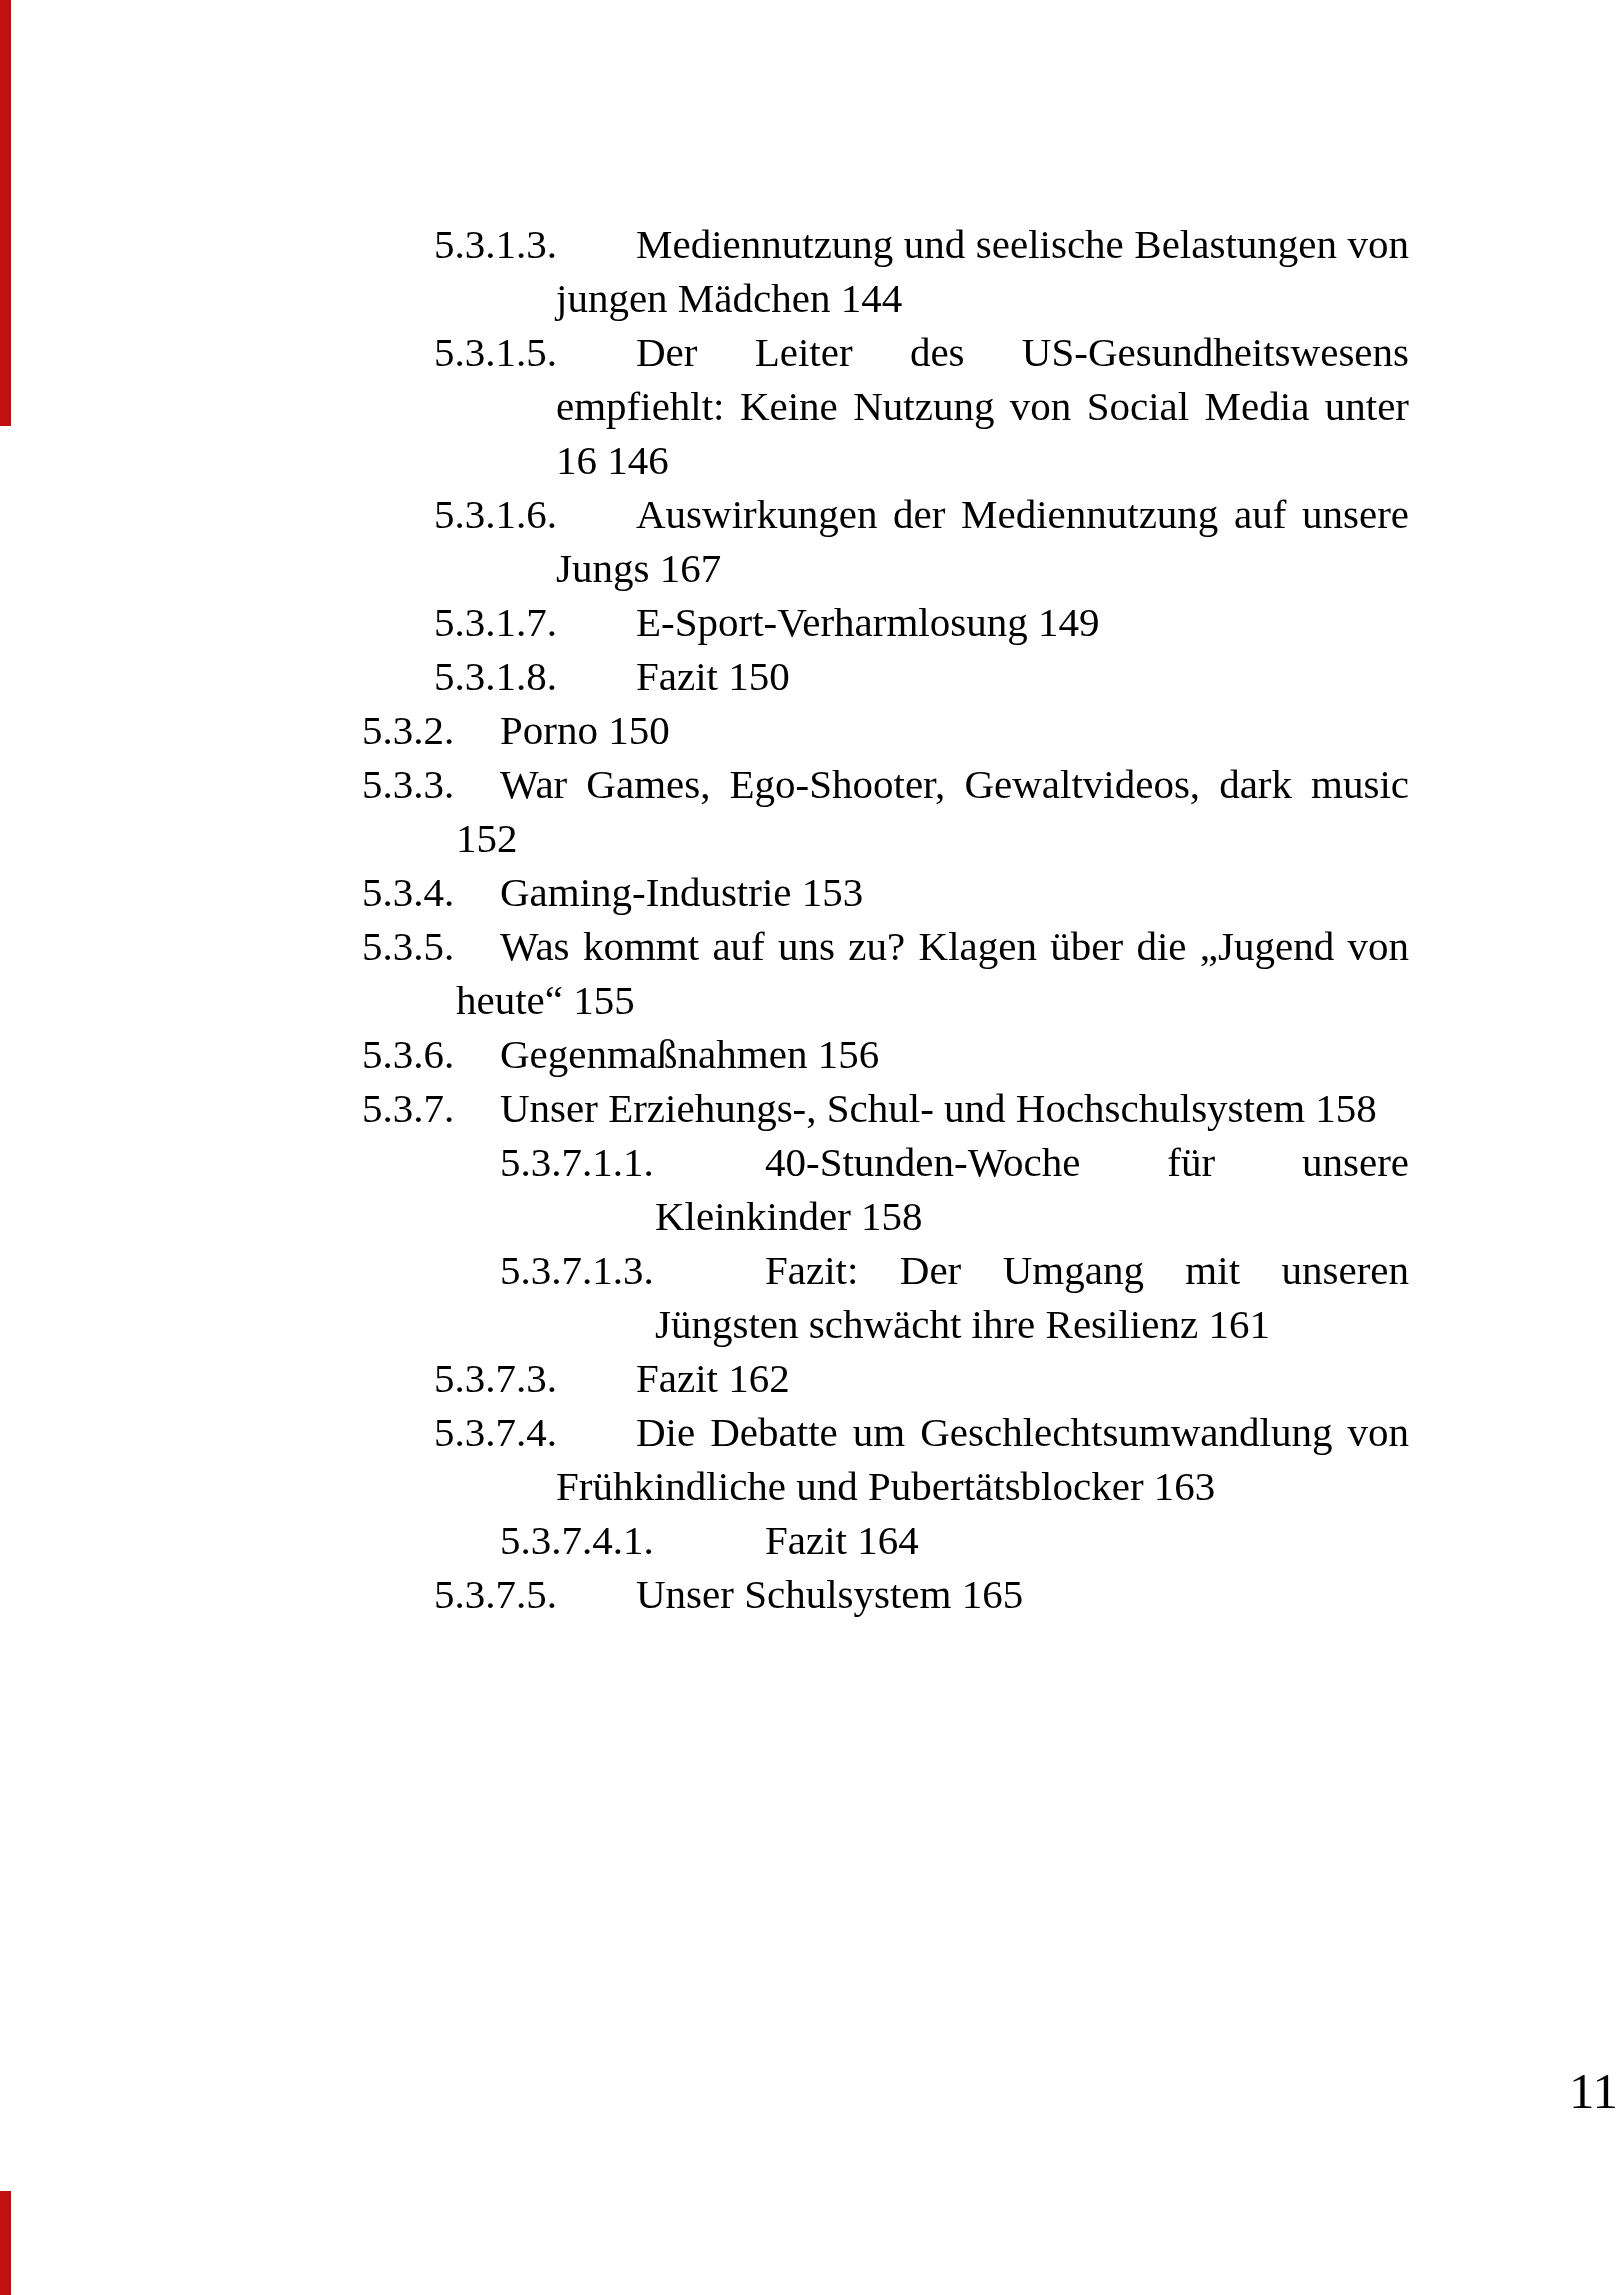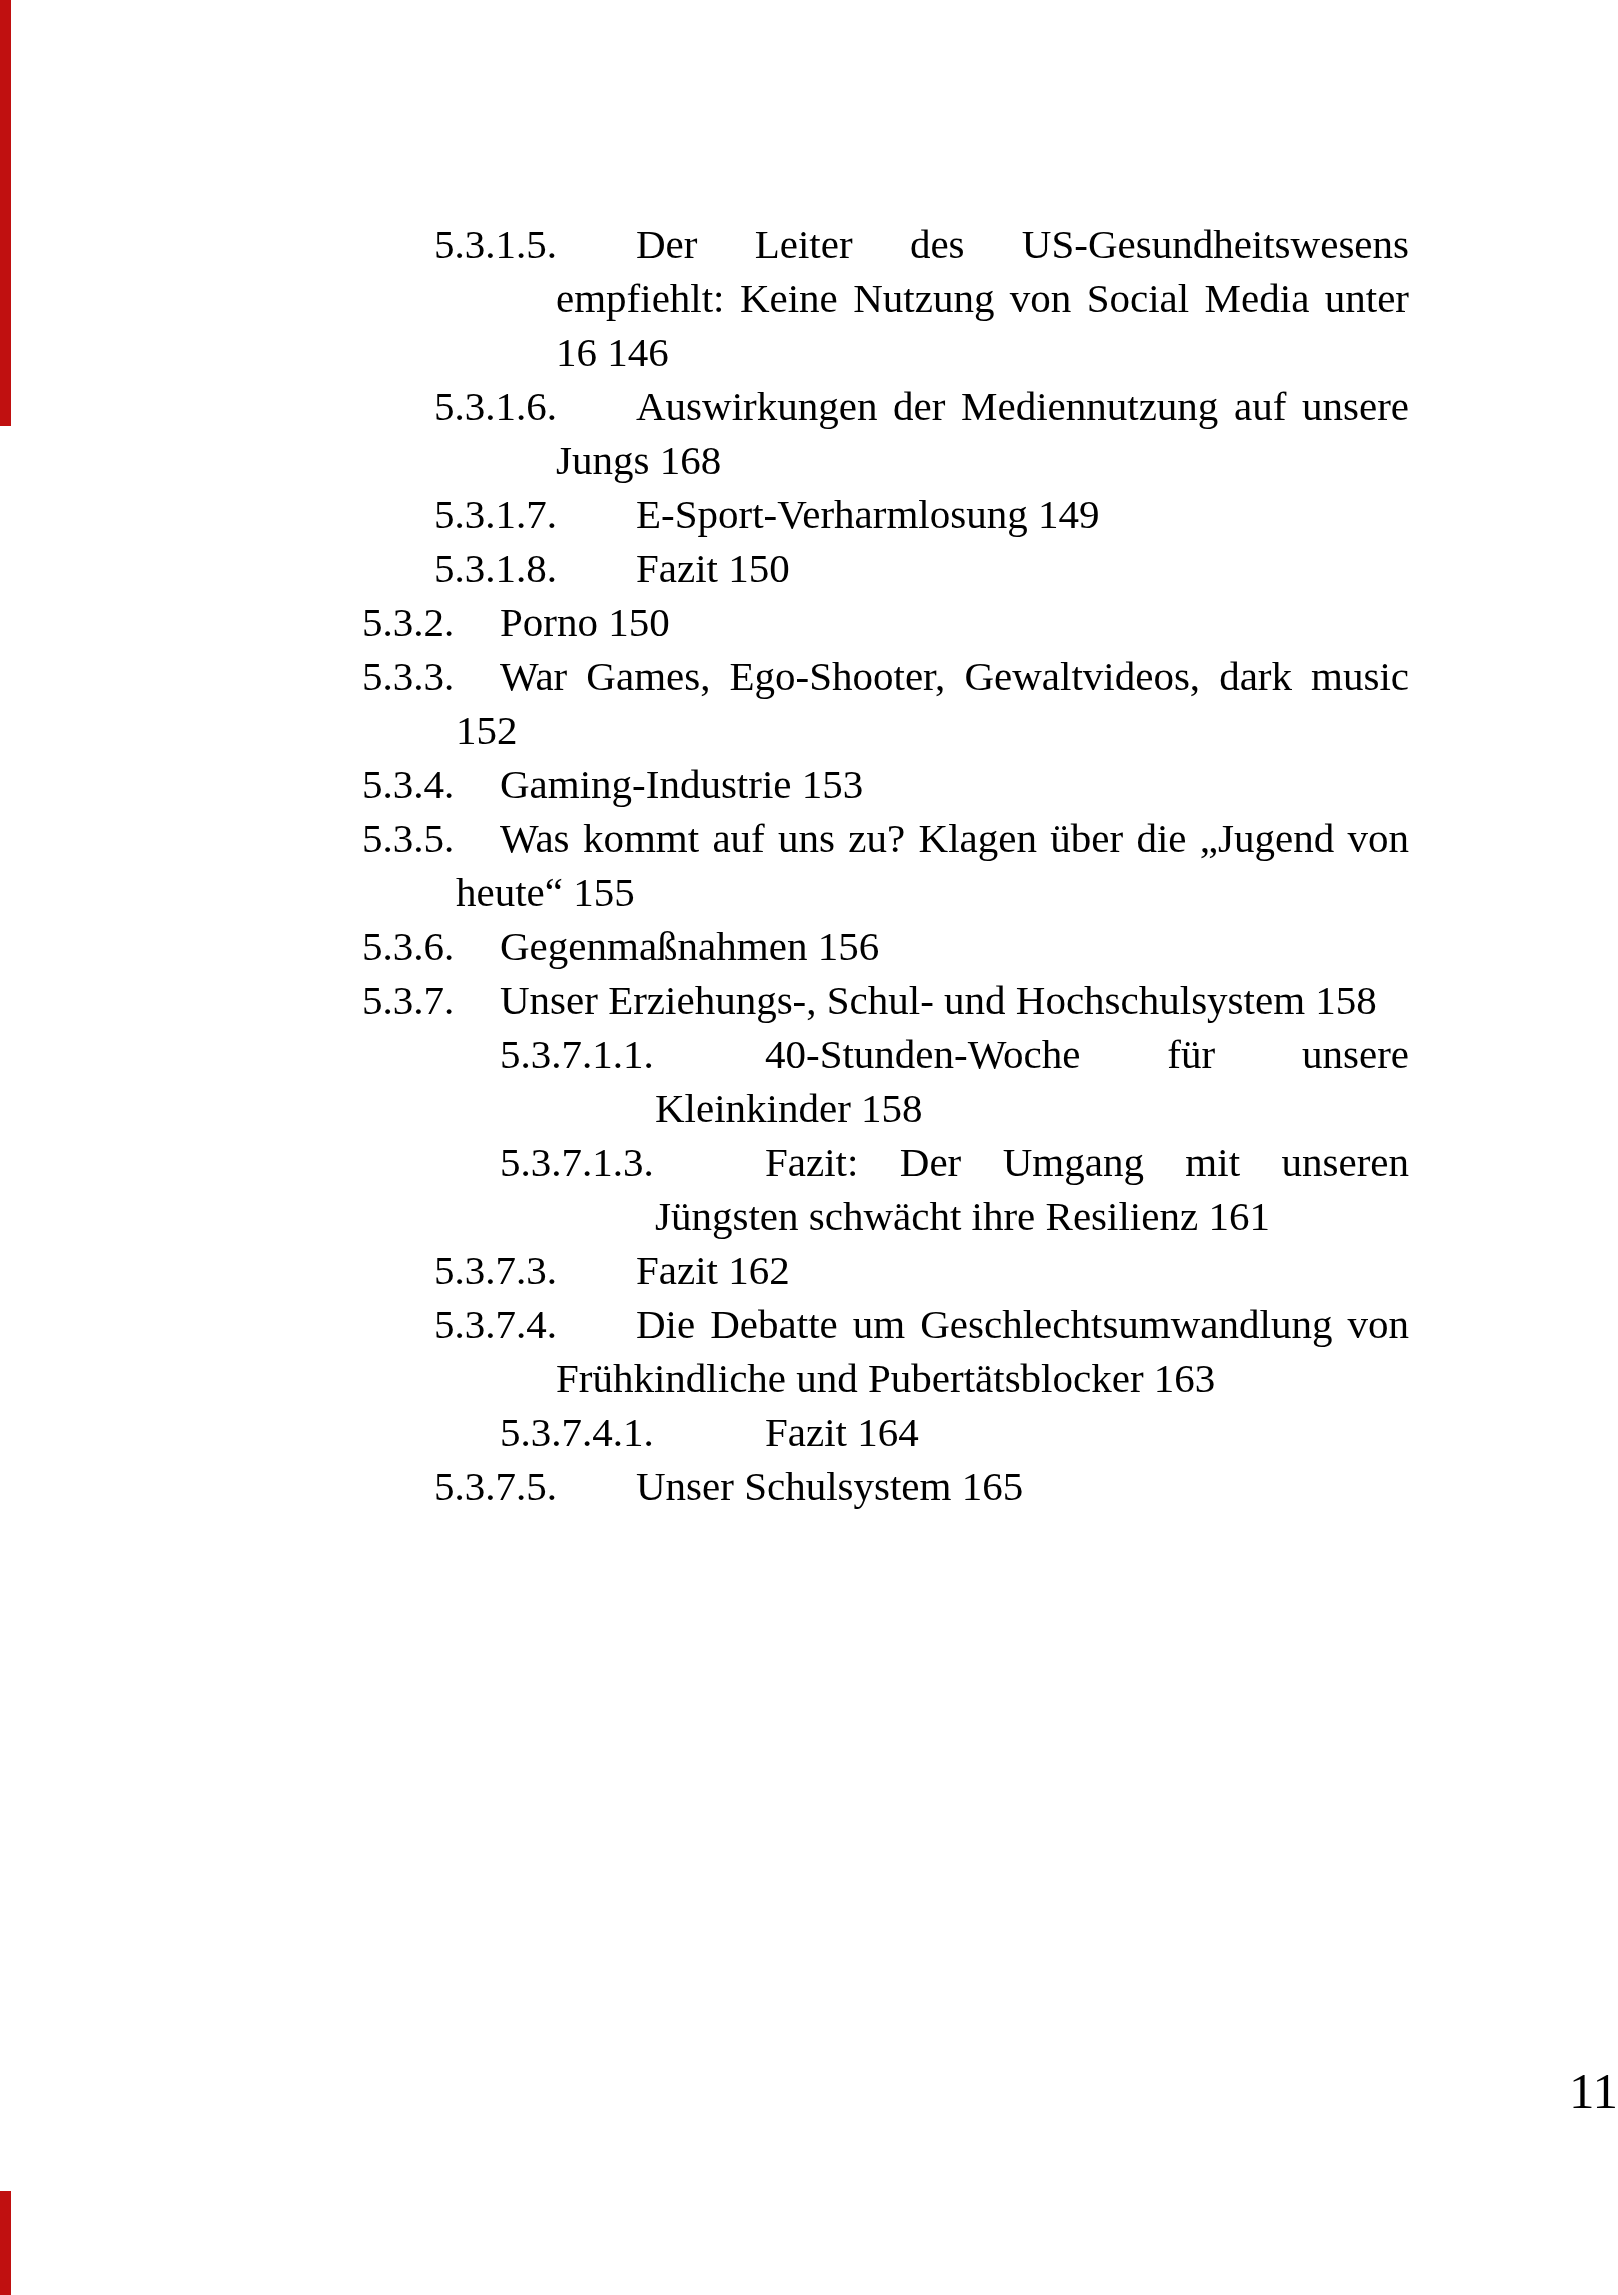--- a/index.html
+++ b/index.html
@@ -63,22 +63,23 @@
     line-height: 54px;
   }
 </style>
 </head>
 <body>
 
 <div class="edge-strip top"></div>
 <div class="edge-strip bottom"></div>
 
 <div class="toc">
+    <div class="entry lvl-b"><span class="num">5.3.1.3.</span><span class="title">Mediennutzung und seelische Belastungen von jungen Mädchen</span> <span class="pg">144</span></div>
     <div class="entry lvl-b"><span class="num">5.3.1.5.</span><span class="title">Der Leiter des US-Gesundheitswesens empfiehlt: Keine Nutzung von Social Media unter 16</span> <span class="pg">146</span></div>
-    <div class="entry lvl-b"><span class="num">5.3.1.6.</span><span class="title">Auswirkungen der Mediennutzung auf unsere Jungs</span> <span class="pg">168</span></div>
+    <div class="entry lvl-b"><span class="num">5.3.1.6.</span><span class="title">Auswirkungen der Mediennutzung auf unsere Jungs</span> <span class="pg">167</span></div>
     <div class="entry lvl-b"><span class="num">5.3.1.7.</span><span class="title">E-Sport-Verharmlosung</span> <span class="pg">149</span></div>
     <div class="entry lvl-b"><span class="num">5.3.1.8.</span><span class="title">Fazit</span> <span class="pg">150</span></div>
     <div class="entry lvl-a"><span class="num">5.3.2.</span><span class="title">Porno</span> <span class="pg">150</span></div>
     <div class="entry lvl-a"><span class="num">5.3.3.</span><span class="title">War Games, Ego-Shooter, Gewaltvideos, dark music</span> <span class="pg">152</span></div>
     <div class="entry lvl-a"><span class="num">5.3.4.</span><span class="title">Gaming-Industrie</span> <span class="pg">153</span></div>
     <div class="entry lvl-a"><span class="num">5.3.5.</span><span class="title">Was kommt auf uns zu? Klagen über die „Jugend von heute“</span> <span class="pg">155</span></div>
     <div class="entry lvl-a"><span class="num">5.3.6.</span><span class="title">Gegenmaßnahmen</span> <span class="pg">156</span></div>
     <div class="entry lvl-a"><span class="num">5.3.7.</span><span class="title">Unser Erziehungs-, Schul- und Hochschulsystem</span> <span class="pg">158</span></div>
     <div class="entry lvl-c"><span class="num">5.3.7.1.1.</span><span class="title">40-Stunden-Woche für unsere Kleinkinder</span> <span class="pg">158</span></div>
     <div class="entry lvl-c"><span class="num">5.3.7.1.3.</span><span class="title">Fazit: Der Umgang mit unseren Jüngsten schwächt ihre Resilienz</span> <span class="pg">161</span></div>

